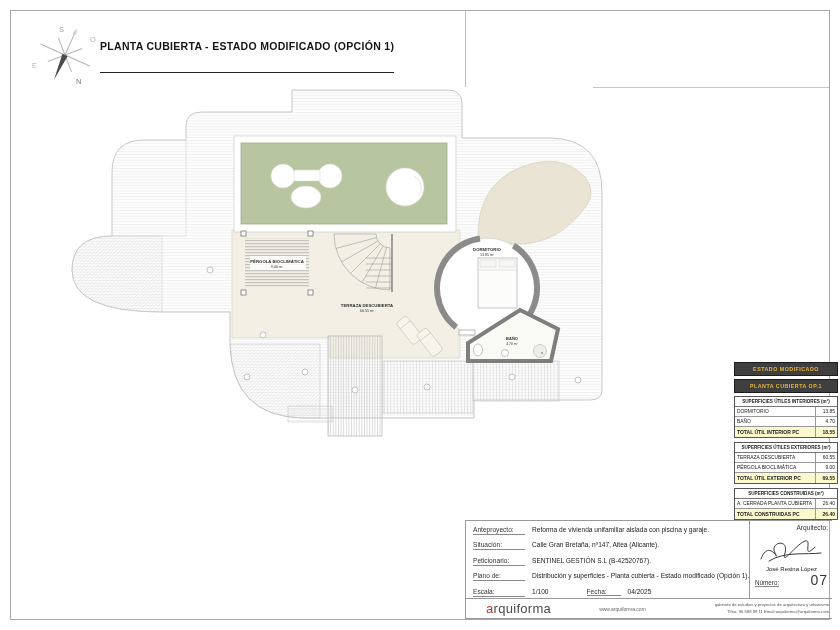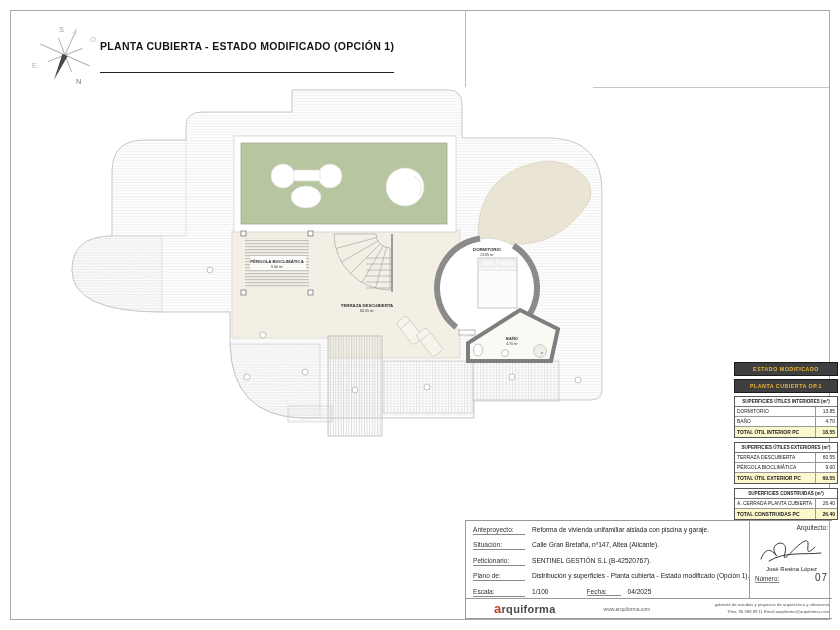--- a/index.html
+++ b/index.html
@@ -36,24 +36,24 @@
   .tb-row{display:flex;height:15.4px;align-items:flex-start}
   .tb-label{width:52px;flex-shrink:0;border-bottom:1px solid #8a8a8a;color:#333;padding-bottom:1px}
   .tb-value{padding-left:7px;color:#222;white-space:nowrap}
   .tb-label2{width:34px;flex-shrink:0;border-bottom:1px solid #8a8a8a;color:#333;margin-left:38px}
   .tb-right{position:absolute;right:0;top:0;width:83px;height:78px;border-left:1px solid #999;
             padding:3px 4px 0 5px;box-sizing:border-box}
   .arq-label{font-size:6.6px;color:#333;text-align:right}
   .arq-name{font-size:6px;color:#222;text-align:center;margin-top:-4px}
   .num-row{display:flex;align-items:baseline;justify-content:space-between;margin-top:0px}
   .num-label{font-size:6.3px;border-bottom:1px solid #8a8a8a;color:#333}
-  .num-value{font-size:10px;color:#333;letter-spacing:1px}
+  .num-value{font-size:14px;color:#333;letter-spacing:1px}
   .tb-foot{position:absolute;left:0;right:0;top:77px;height:21px;border-top:1px solid #999;border-bottom:1px solid #999;
            display:flex;align-items:center;box-sizing:border-box}
-  .logo{font-size:11px;font-weight:bold;color:#4a4a4a;letter-spacing:.3px;margin-left:28px;display:block}
+  .logo{font-size:13px;font-weight:normal;color:#4a4a4a;letter-spacing:.3px;margin-left:20px;display:block}
   .logo::first-letter{color:#c23a28;font-size:13px}
   .web{font-size:5px;color:#666;margin-left:48px}
   .firm{margin-left:auto;text-align:right;font-size:4.2px;color:#555;line-height:1.5;padding-right:3px}
 </style>
 </head>
 <body>
 
 <div class="sheet-border"></div>
 <div class="fold-v"></div>
 <div class="fold-h"></div>

